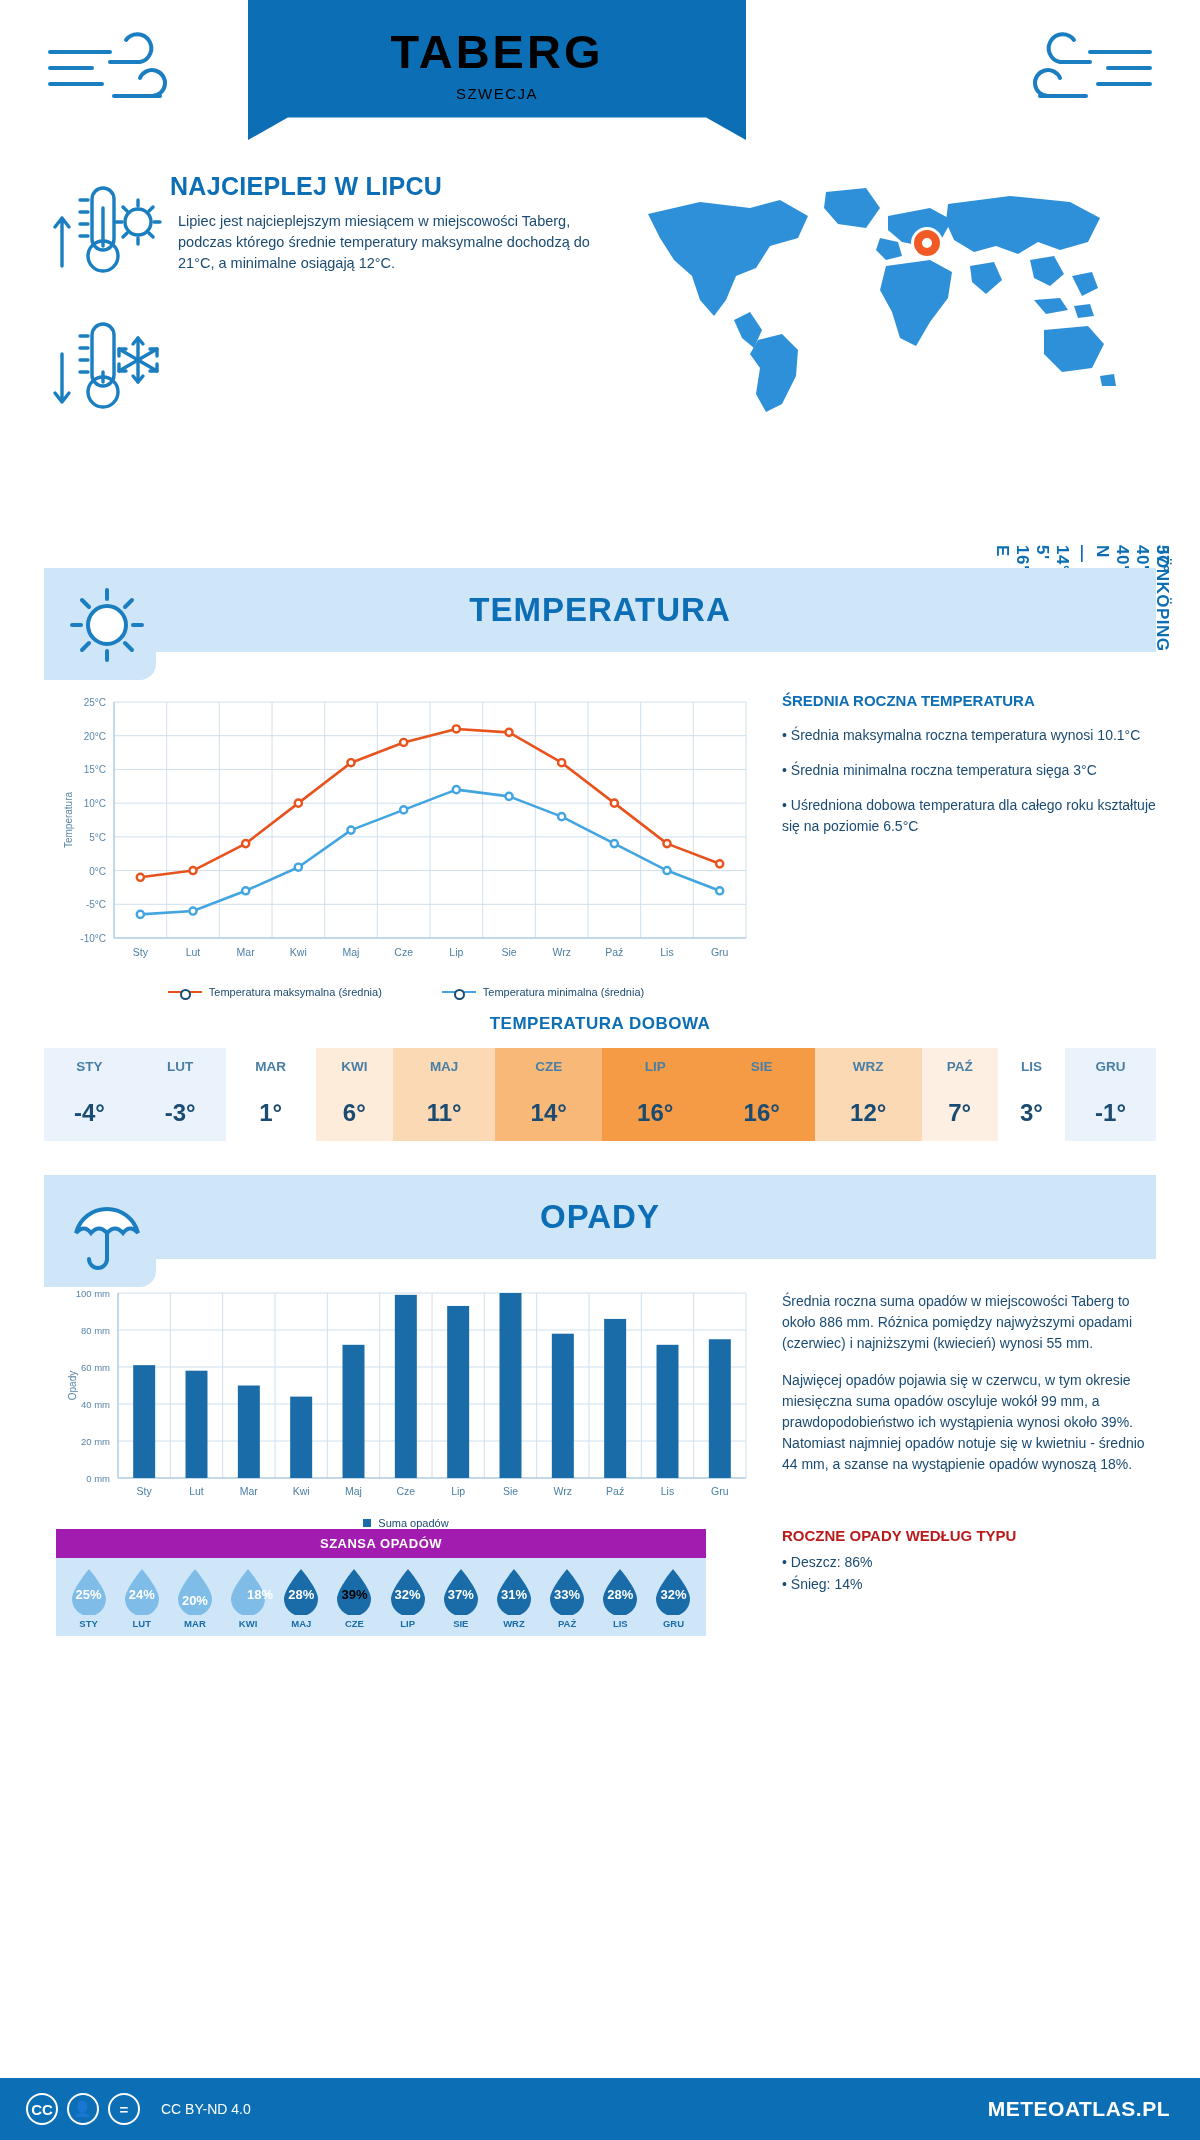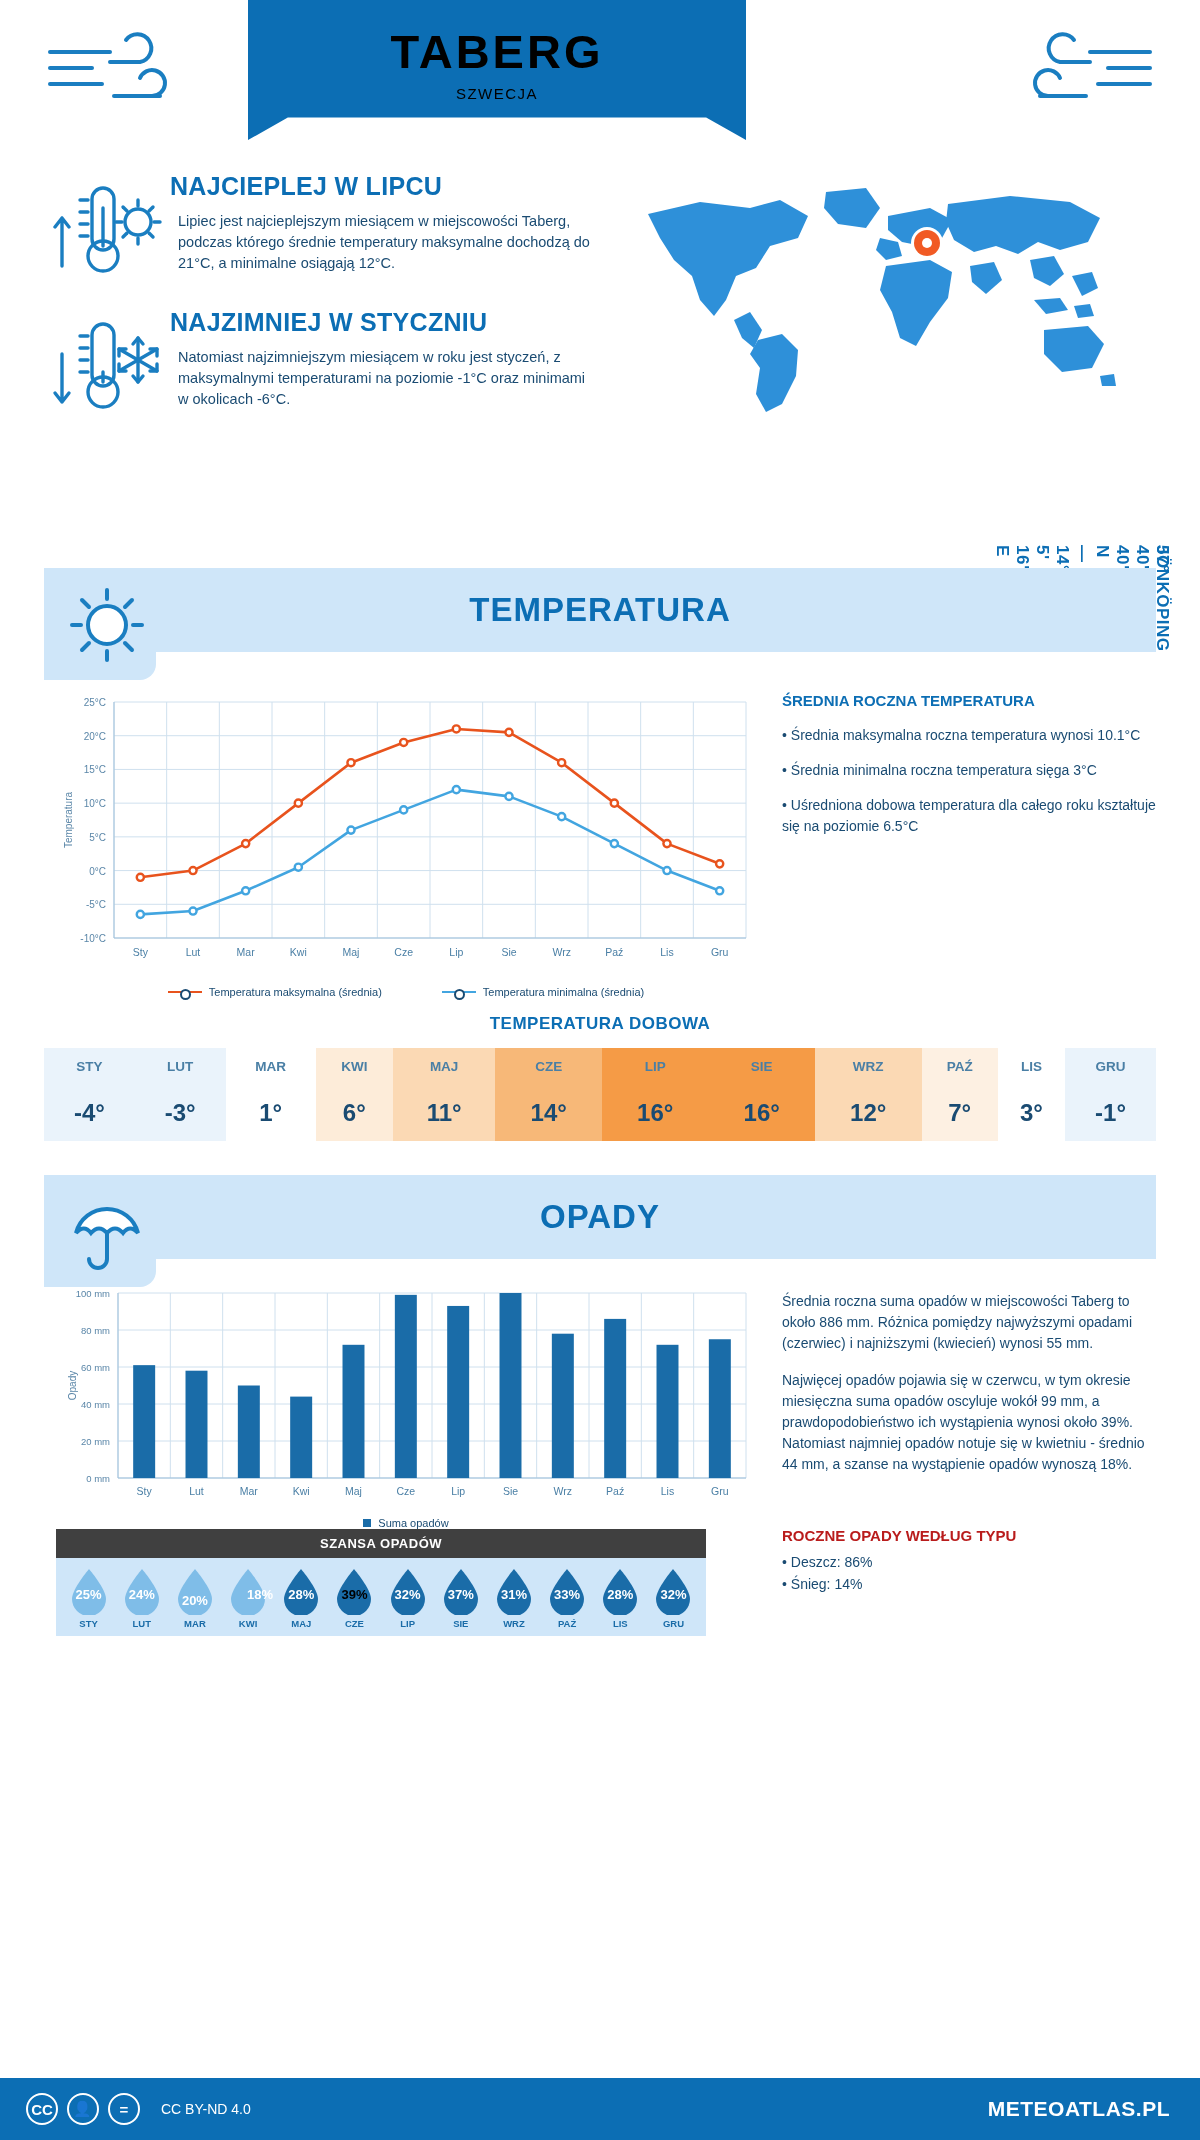--- a/index.html
+++ b/index.html
@@ -114,21 +114,21 @@
   .precip-area { position:relative; height:300px; margin-top:18px; }
   .precip-chart { position:absolute; left:56px; top:6px; width:700px; }
   .precip-side { position:absolute; left:782px; top:14px; width:380px; }
   .precip-side p { margin:0 0 16px 0; font-size:14px; line-height:1.5; color:#1a4b72; }
   .precip-legend { display:flex; justify-content:center; align-items:center; font-size:11px; color:#1a4b72; margin-top:4px;}
   .precip-legend .sq { width:8px;height:8px;background:#1a6ca8; margin-right:7px; }
 
   
   .chance-wrap { position:absolute; left:56px; top:252px; width:650px; }
   .chance-head {
-    background:#404040; color:#fff; text-align:center; font-weight:bold;
+    background:#a21caf; color:#fff; text-align:center; font-weight:bold;
     font-size:13px; padding:7px 0; letter-spacing:0.5px;
   }
   .chance-body { background:#cfe6f9; display:flex; padding:9px 6px 7px 6px; }
   .chance-cell { flex:1; text-align:center; }
   .chance-month { font-size:9.5px; font-weight:bold; color:#1a6ca8; margin-top:3px; }
 
   .rocznetyp { position:absolute; left:782px; top:250px; width:380px; }
   .rocznetyp h3 { margin:0 0 10px 0; font-size:15px; color:#b91c1c; font-weight:bold; }
   .rocznetyp p { margin:0 0 6px 0; font-size:14px; color:#1a4b72; }
 
@@ -239,24 +239,20 @@
               <g transform="translate(94,50)">
                 <line x1="0" y1="-22" x2="0" y2="22"></line>
                 <line x1="-19" y1="-11" x2="19" y2="11"></line>
                 <line x1="-19" y1="11" x2="19" y2="-11"></line>
                 <path d="M0 -22 l-5 6 M0 -22 l5 6 M0 22 l-5 -6 M0 22 l5 -6"></path>
                 <path d="M-19 -11 l0 7 M-19 -11 l7 0 M19 11 l0 -7 M19 11 l-7 0"></path>
                 <path d="M-19 11 l7 0 M-19 11 l0 -7 M19 -11 l-7 0 M19 -11 l0 7"></path>
               </g>
             </g>
           </svg>
-        </div>
-        <div class="info-text">
-          <h2>NAJZIMNIEJ W STYCZNIU</h2>
-          <p>Natomiast najzimniejszym miesiącem w roku jest styczeń, z maksymalnymi temperaturami na poziomie -1°C oraz minimami w okolicach -6°C.</p>
         </div>
       </div>
 
     </div>
 
     <div class="map-wrap">
       <svg width="500" height="240" viewBox="0 0 500 240">
         <g fill="#2e90d9">
 
           <path d="M18 34 L70 22 L120 28 L150 20 L178 36 L168 58 L140 66 L126 88 L106 96 L96 120 L84 136 L70 120 L62 96 L44 80 L30 58 Z"></path>

